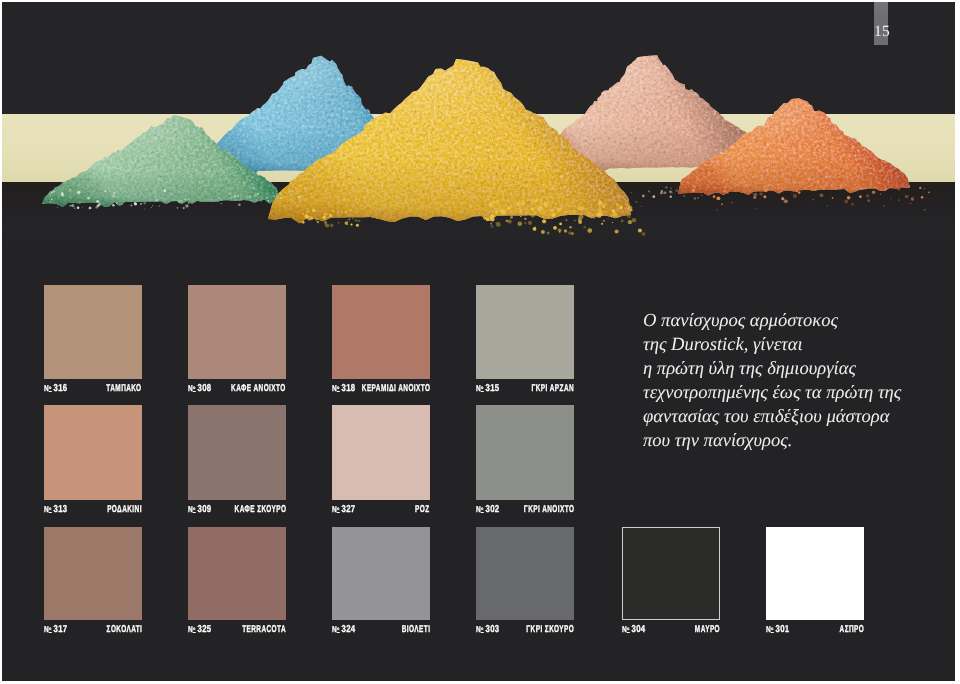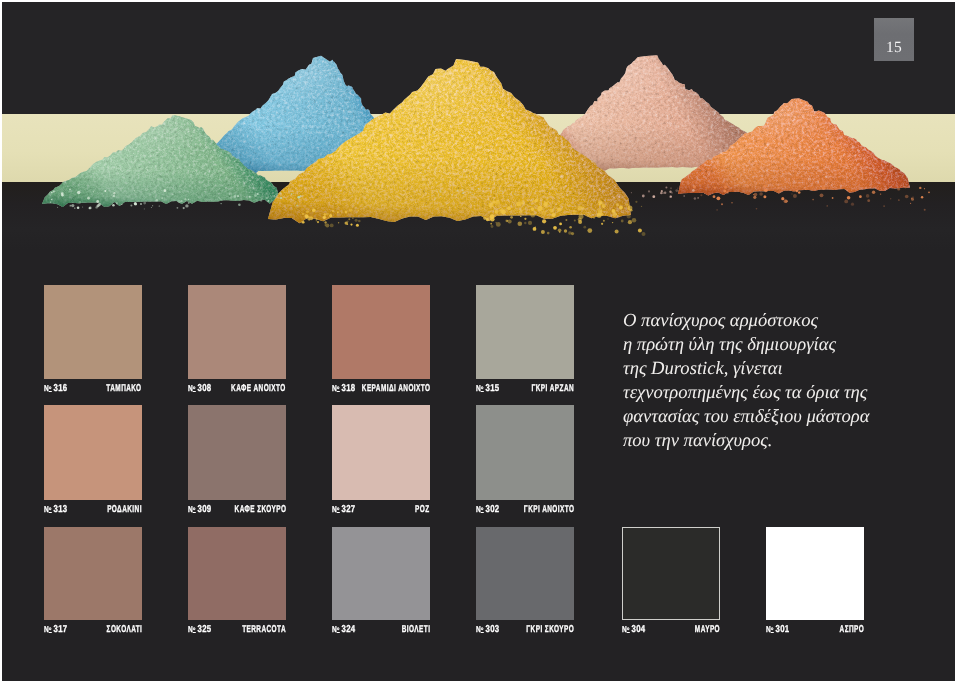--- a/index.html
+++ b/index.html
@@ -9,21 +9,21 @@
        -webkit-font-smoothing:antialiased;
        text-rendering:geometricPrecision;}
   #page{position:absolute;left:2px;top:2px;width:953px;height:679px;
         background:#232224;overflow:hidden;}
 
   
   #photo{position:absolute;left:0;top:0;width:953px;height:248px;overflow:hidden;background:#252426;}
   #photo svg{display:block;}
 
   
-  #pagenum{position:absolute;left:872px;top:16px;width:40px;height:42.8px;
+  #pagenum{position:absolute;left:872px;top:0;width:14px;height:42.8px;
            background:linear-gradient(180deg,#757679 0%,#6d6e72 38%,#6e6f73 100%);}
   #pagenum span{position:absolute;left:0;right:0;top:23.3px;text-align:center;
                 transform:translateZ(0);
                 font-family:"Liberation Serif",serif;font-size:15.5px;line-height:13px;letter-spacing:0.3px;
                 color:#f4f4f5;}
 
   
   .swatch{position:absolute;}
   .chip{position:absolute;left:0;top:0;}
   .lbl{position:absolute;left:0;width:100%;height:11px;color:#ffffff;
@@ -39,21 +39,21 @@
   .numero{display:inline-block;position:relative;font-size:0.84em;letter-spacing:0;}
   .numero u{font-size:0.58em;position:relative;top:-0.42em;text-decoration:none;
             border-bottom:0.16em solid currentColor;
             padding:0 0.04em 0.04em 0.04em;margin-left:0.03em;}
 
   
   #copy{position:absolute;left:621px;top:307px;width:320px;
         will-change:transform;transform:translateZ(0);
         font-family:"Liberation Serif",serif;font-style:italic;
         font-size:18.6px;line-height:23.9px;color:#f0eeec;}
-  #copy div{white-space:nowrap;}
+  #copy div{white-space:nowrap;margin-left:20px;}
 </style>
 </head>
 <body>
 
 <div id="page">
 
   <div id="photo">
 <svg width="953" height="248" viewBox="0 0 953 248" xmlns="http://www.w3.org/2000/svg">
         <defs>
           <filter id="grain" x="-3%" y="-3%" width="106%" height="106%">
@@ -669,19 +669,19 @@
         <div class="chip" style="width: 98px; height: 93px; background: rgb(255, 255, 255);"></div>
         <div class="lbl" style="top: 97px;">
           <span class="no"><span class="numero">N<u>o</u></span> 301</span>
           <span class="nm">ΑΣΠΡΟ</span>
         </div>
       </div>
     </div>
 
   <div id="copy">
       <div>Ο πανίσχυρος αρμόστοκος</div>
+      <div>της Durostick, γίνεται</div>
       <div>η πρώτη ύλη της δημιουργίας</div>
-      <div>της Durostick, γίνεται</div>
-      <div>τεχνοτροπημένης έως τα όρια της</div>
+      <div>τεχνοτροπημένης έως τα πρώτη της</div>
       <div>φαντασίας του επιδέξιου μάστορα</div>
       <div>που την πανίσχυρος.</div>
     </div>
 </div>
 
 </body></html>

